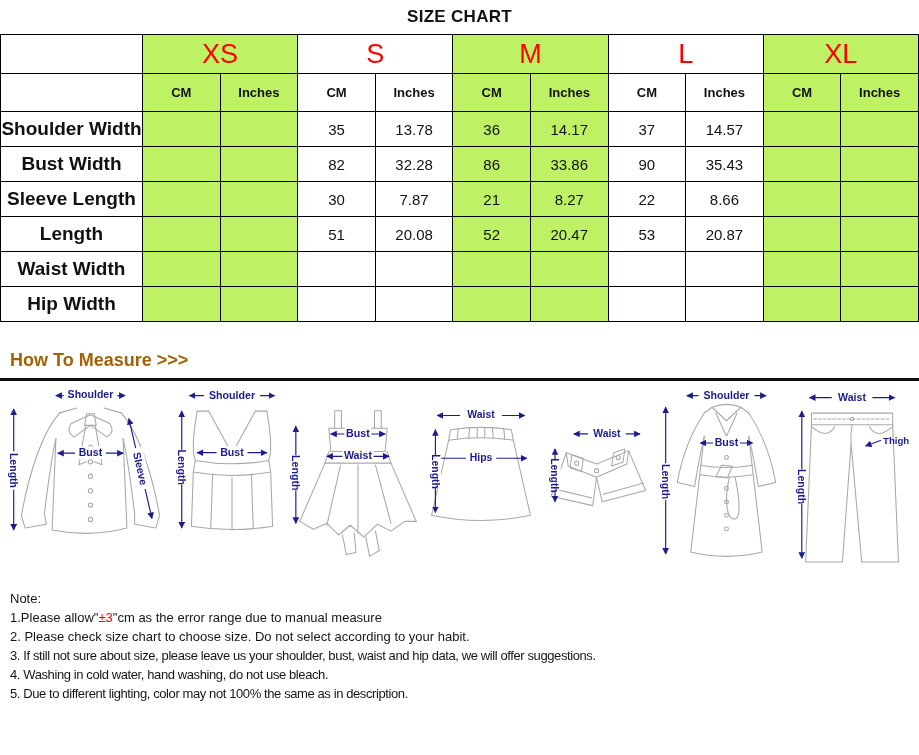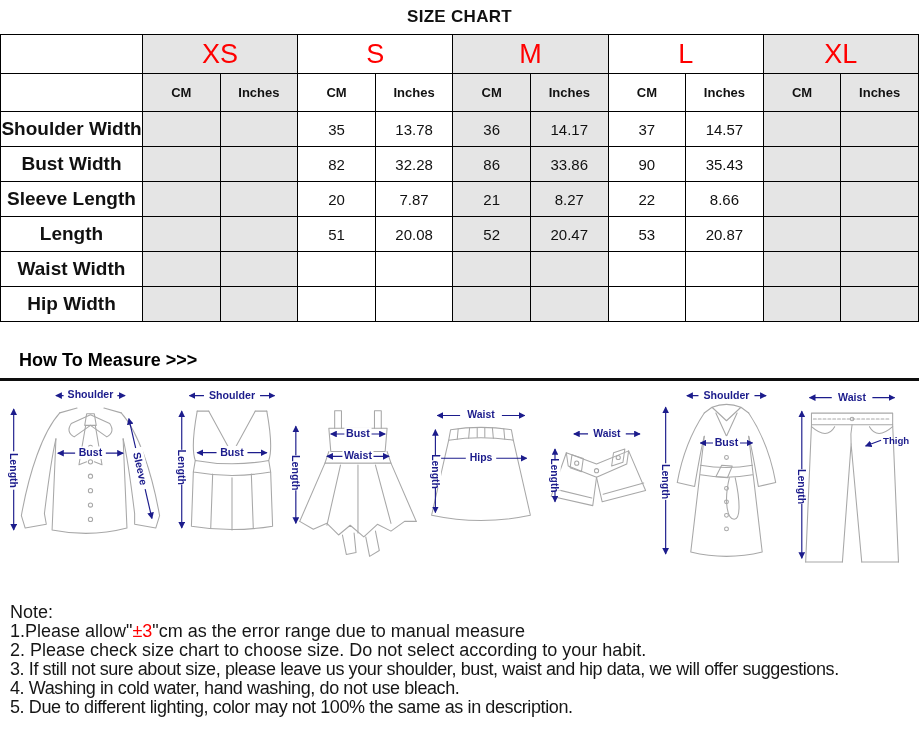--- a/index.html
+++ b/index.html
@@ -9,34 +9,34 @@
 
   table.size-table { border-collapse:collapse; width:919px; table-layout:fixed; }
   table.size-table td { border:1px solid #000; text-align:center; vertical-align:middle; padding:0; overflow:hidden; }
   tr.r-size td { height:38px; }
   tr.r-unit td { height:37px; }
   tr.r-data td { height:34px; }
   td.sz  { color:#ff0000; font-size:27px; }
   td.unit{ font-weight:bold; font-size:13px; }
   td.lbl { font-size:19px;font-weight:bold; }
   td.val { font-size:15px; }
-  td.g   { background:#e5e5e5; }
-
-  .measure-h { margin:28px 0 8px; padding-left:19px; color:#000000; font-weight:bold; font-size:18px; line-height:20px; }
+  td.g   { background:#bef264; }
+
+  .measure-h { margin:28px 0 8px; padding-left:10px; color:#a16207; font-weight:bold; font-size:18px; line-height:20px; }
   .rule { height:3px; background:#0e0e0e; margin-top:3px; }
 
   .figs { display:flex; align-items:flex-start; padding:0 6px; }
   .fig { flex:0 0 auto; }
   .gl  { stroke:#a8a8a8; fill:none; stroke-width:1.1; stroke-linejoin:round; stroke-linecap:round; }
   .ml  { stroke:#1c1c8c; stroke-width:1.2; fill:none; }
   .lbg { fill:#fff; }
   .mt  { fill:#1c1c8c; font-family:"Liberation Sans",sans-serif; font-weight:bold; font-size:11px; text-anchor:middle; }
   .mts { fill:#1c1c8c; font-family:"Liberation Sans",sans-serif; font-weight:bold; font-size:10px; text-anchor:start; }
 
-  .notes { margin-top:36px; padding:0 10px; font-size:18px; line-height:19px; color:#161616; }
+  .notes { margin-top:22px; padding:0 10px; font-size:13px; line-height:19px; color:#161616; }
   .notes .cond { letter-spacing:-0.4px; }
   .red { color:#ff0000; }
 </style>
 </head>
 <body>
 
 <svg width="0" height="0" style="position:absolute" aria-hidden="true">
   <defs>
     <marker id="ah" markerWidth="7" markerHeight="7" refX="6.2" refY="3.5" orient="auto-start-reverse" markerUnits="userSpaceOnUse">
       <path d="M0,0 L7,3.5 L0,7 Z" fill="#1c1c8c"></path>
@@ -105,21 +105,21 @@
     <td class="val g">33.86</td>
     <td class="val">90</td>
     <td class="val">35.43</td>
     <td class="val g"></td>
     <td class="val g"></td>
   </tr>
   <tr class="r-data">
     <td class="lbl">Sleeve Length</td>
     <td class="val g"></td>
     <td class="val g"></td>
-    <td class="val">20</td>
+    <td class="val">30</td>
     <td class="val">7.87</td>
     <td class="val g">21</td>
     <td class="val g">8.27</td>
     <td class="val">22</td>
     <td class="val">8.66</td>
     <td class="val g"></td>
     <td class="val g"></td>
   </tr>
   <tr class="r-data">
     <td class="lbl">Length</td>

